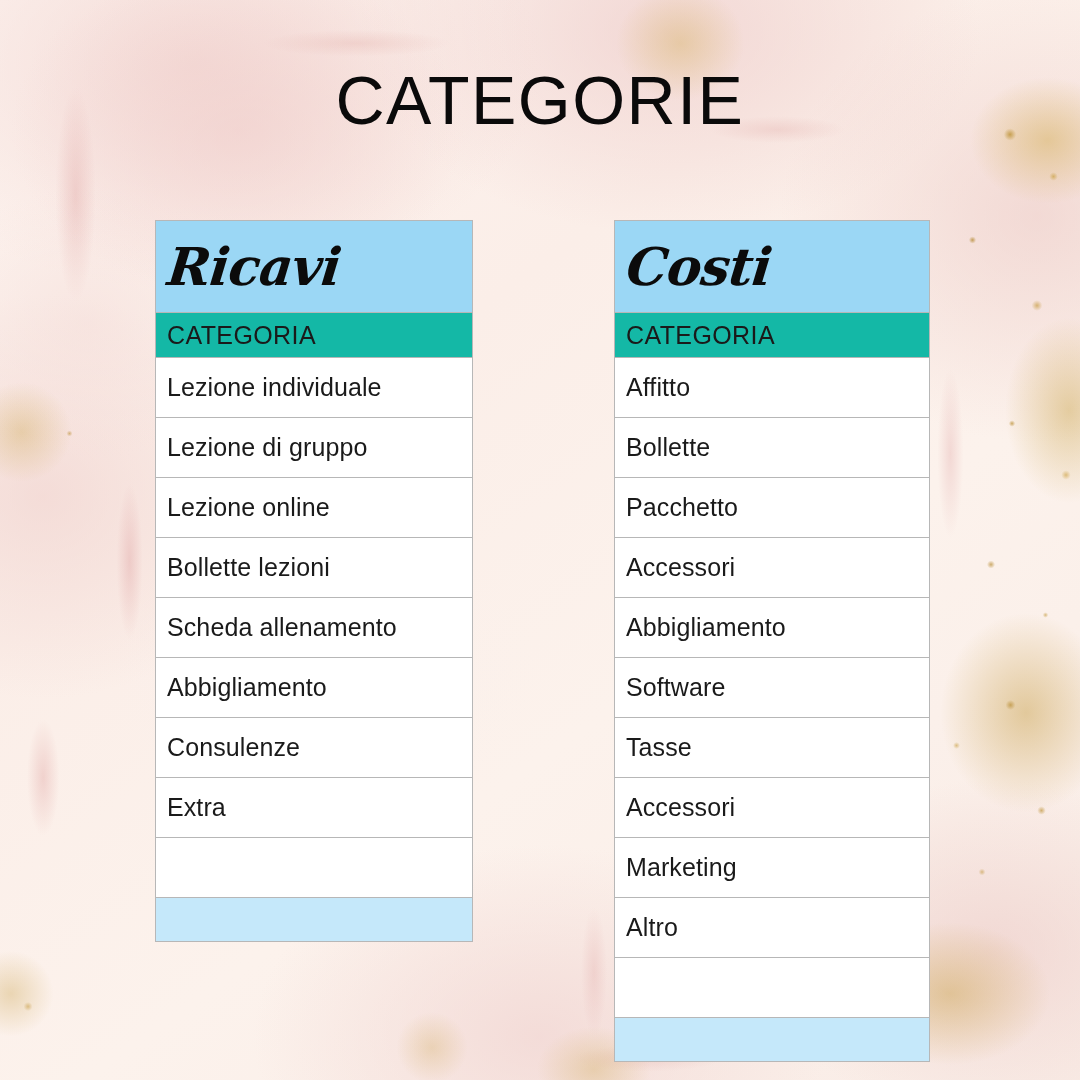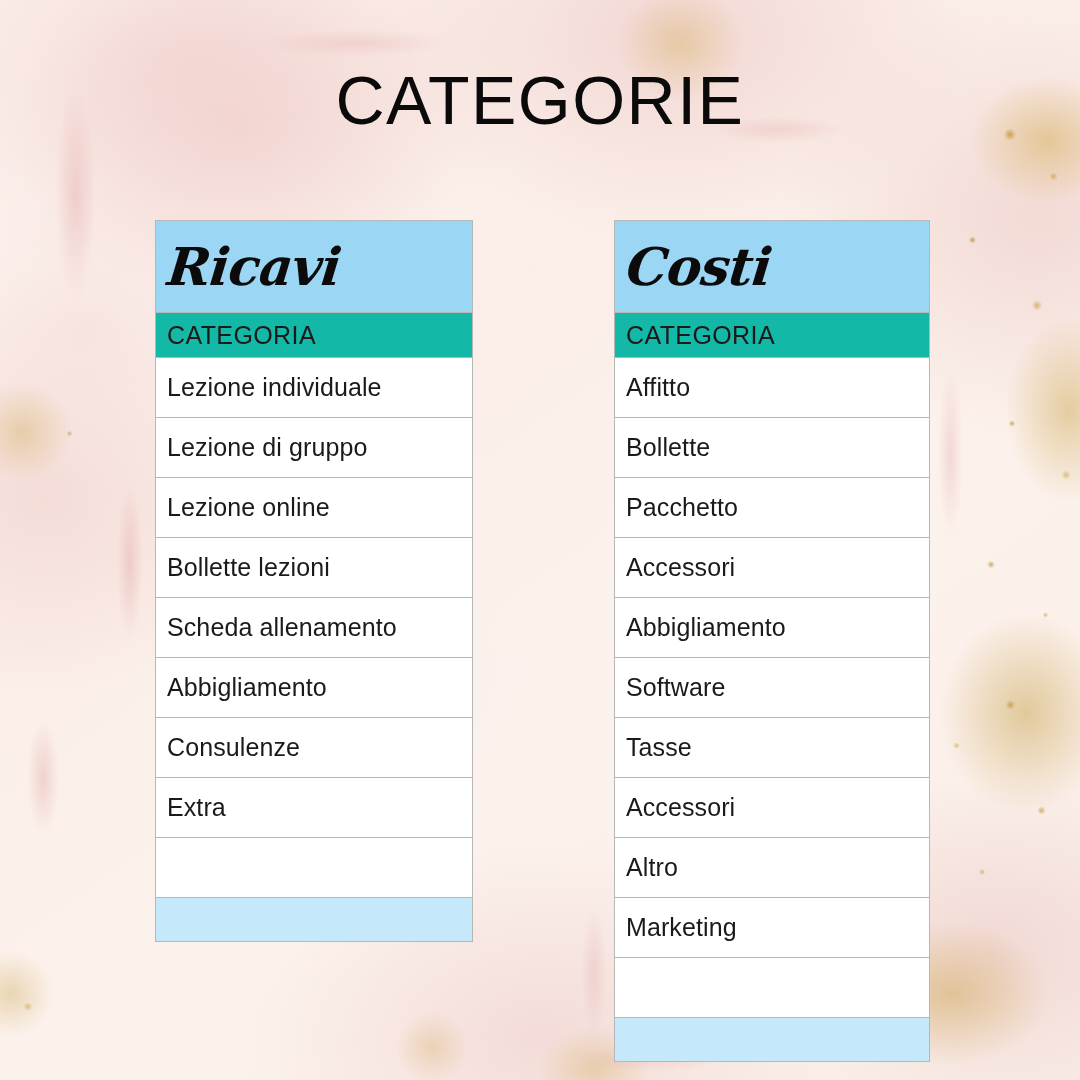--- a/index.html
+++ b/index.html
@@ -219,19 +219,19 @@
     </div>
     <div class="tbl-subhead">CATEGORIA</div>
     <div class="tbl-row">Affitto</div>
     <div class="tbl-row">Bollette</div>
     <div class="tbl-row">Pacchetto</div>
     <div class="tbl-row">Accessori</div>
     <div class="tbl-row">Abbigliamento</div>
     <div class="tbl-row">Software</div>
     <div class="tbl-row">Tasse</div>
     <div class="tbl-row">Accessori</div>
+    <div class="tbl-row">Marketing</div>
     <div class="tbl-row">Altro</div>
-    <div class="tbl-row">Marketing</div>
     <div class="tbl-row empty"></div>
     <div class="tbl-footer"></div>
   </div>
 
 </div>
 
 </body></html>

